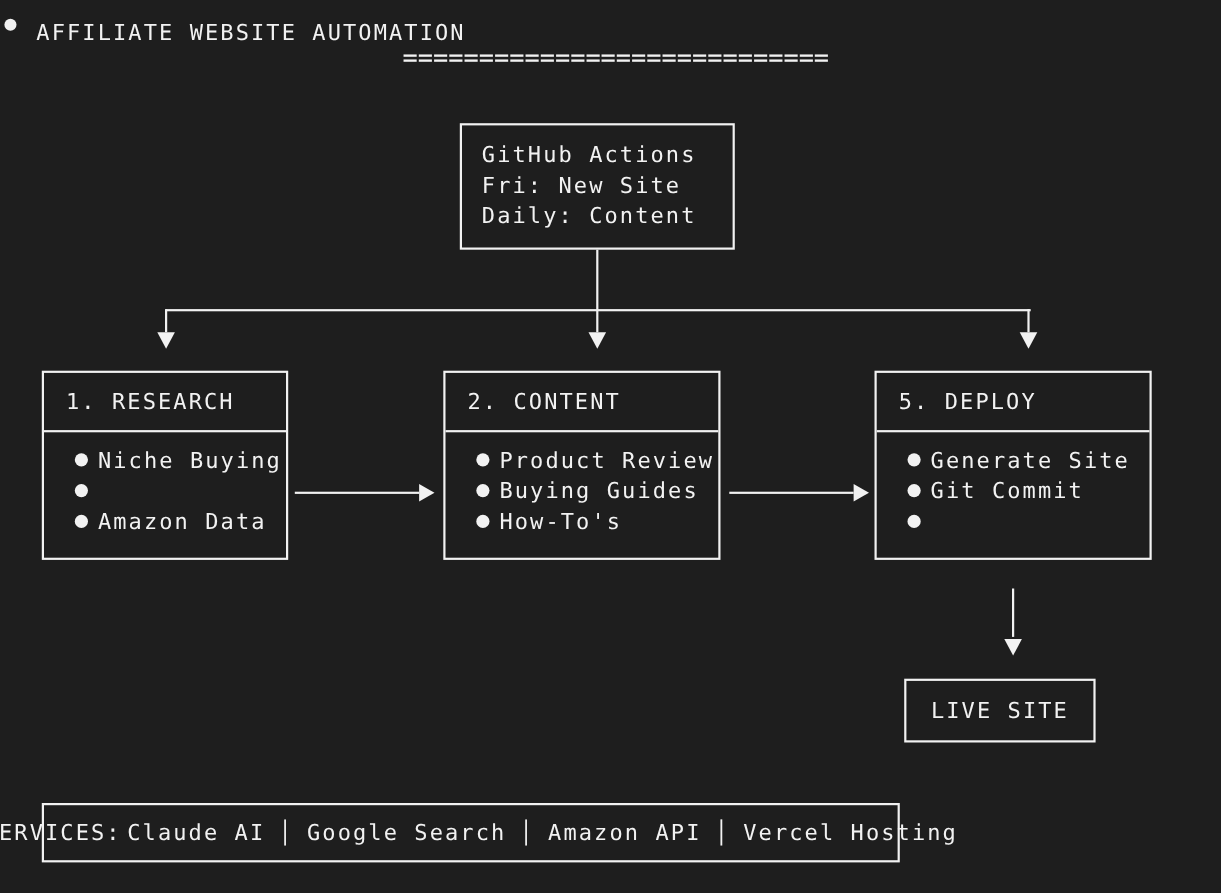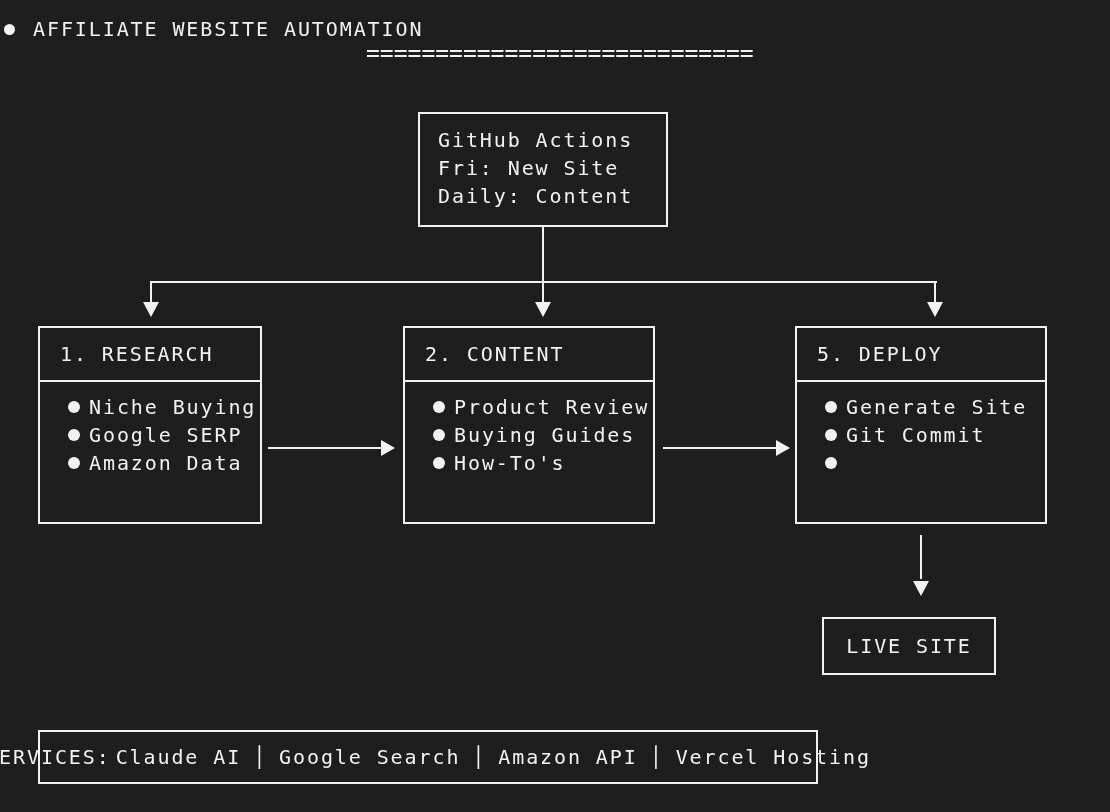--- a/index.html
+++ b/index.html
@@ -9,28 +9,28 @@
     font-family:"DejaVu Sans Mono","Liberation Mono",monospace;
     color:#f2f2f2;font-size:20px;letter-spacing:1.9px;
   }
   .abs{position:absolute;}
   .line{position:absolute;background:#f2f2f2;}
   .box{position:absolute;border:2px solid #f2f2f2;box-sizing:border-box;background:#1e1e1e;}
   .dot{width:12px;height:12px;border-radius:50%;background:#f2f2f2;flex:none;}
   .tri-down{position:absolute;width:0;height:0;border-left:8px solid transparent;border-right:8px solid transparent;border-top:15px solid #f2f2f2;}
   .tri-right{position:absolute;width:0;height:0;border-top:8px solid transparent;border-bottom:8px solid transparent;border-left:14px solid #f2f2f2;}
 
-  .title-row{left:4px;top:17px;display:flex;align-items:center;}
+  .title-row{left:4px;top:17px;display:flex;align-items:flex-start;}
   .title-row .dot{width:11px;height:11px;margin-right:18px;}
   .underline{left:366px;top:41px;font-size:23px;letter-spacing:0;line-height:24px;white-space:nowrap;}
 
   .trigger{left:418px;top:112px;width:250px;height:115px;padding:12px 0 0 18px;}
   .trigger .tline{line-height:28px;white-space:nowrap;}
 
-  .stage{top:326px;height:198px;}
+  .stage{top:337px;height:172px;}
   .stage-header{height:54px;border-bottom:2px solid #f2f2f2;display:flex;align-items:center;padding-left:20px;box-sizing:border-box;white-space:nowrap;}
   .stage-items{padding:11px 0 0 28px;}
   .item{display:flex;align-items:center;height:28px;white-space:nowrap;}
   .item .dot{margin-right:9px;}
 
   .live{left:822px;top:617px;width:174px;height:58px;display:flex;align-items:center;justify-content:center;white-space:nowrap;}
 
   .services{left:38px;top:730px;width:780px;height:54px;display:flex;align-items:center;justify-content:center;white-space:nowrap;}
   .services .sep{margin:0 12px;}
   .services .label{margin-right:5px;}
@@ -63,21 +63,20 @@
 
   <div class="box stage" style="left:38px;width:224px;">
     <div class="stage-header">1. RESEARCH</div>
     <div class="stage-items">
       <div class="item">
           <span class="dot"></span>
           <span>Niche Buying</span>
         </div>
       <div class="item">
           <span class="dot"></span>
-          <span>Google SERP</span>
         </div>
       <div class="item">
           <span class="dot"></span>
           <span>Amazon Data</span>
         </div>
     </div>
   </div>
 
   <div class="line" style="left:268px;top:447px;width:113px;height:2px;"></div>
   <div class="tri-right" style="left:381px;top:440px;"></div>

